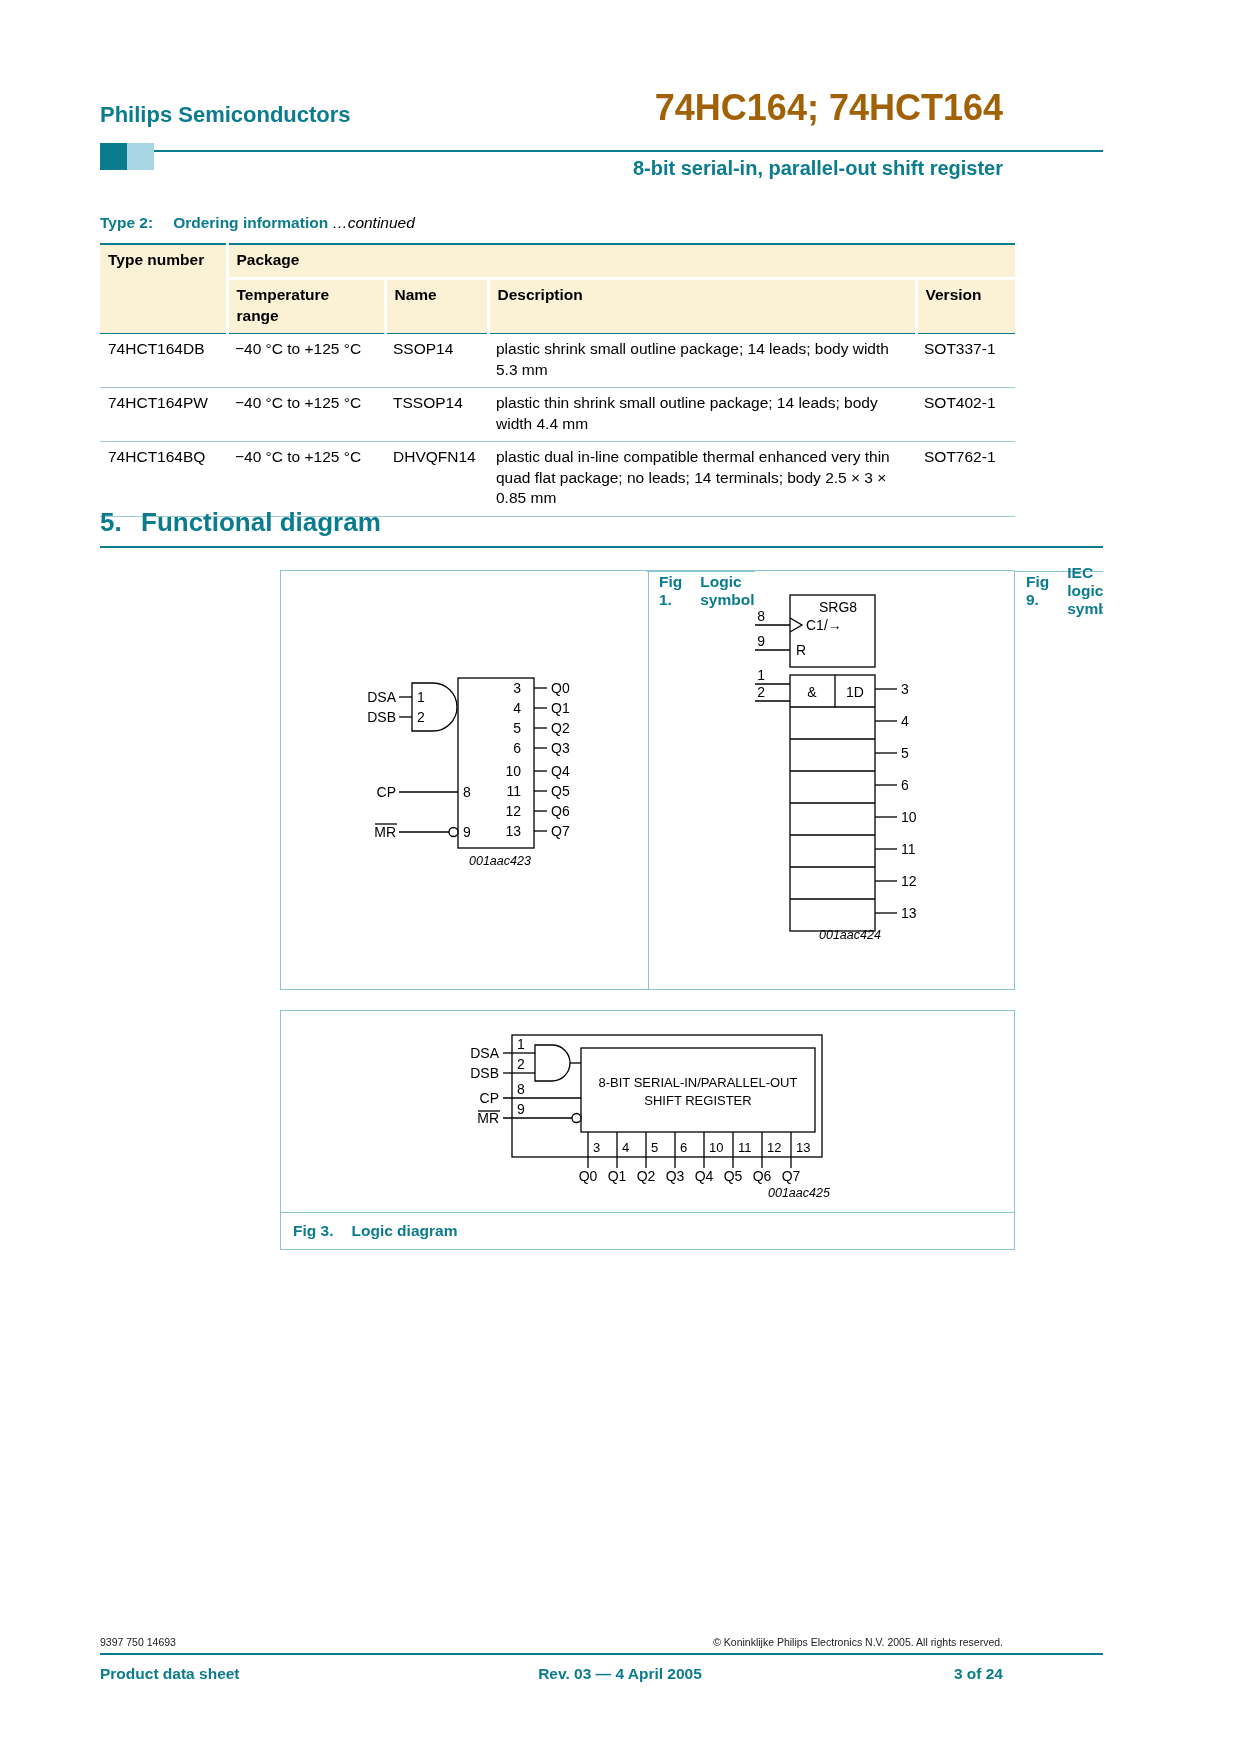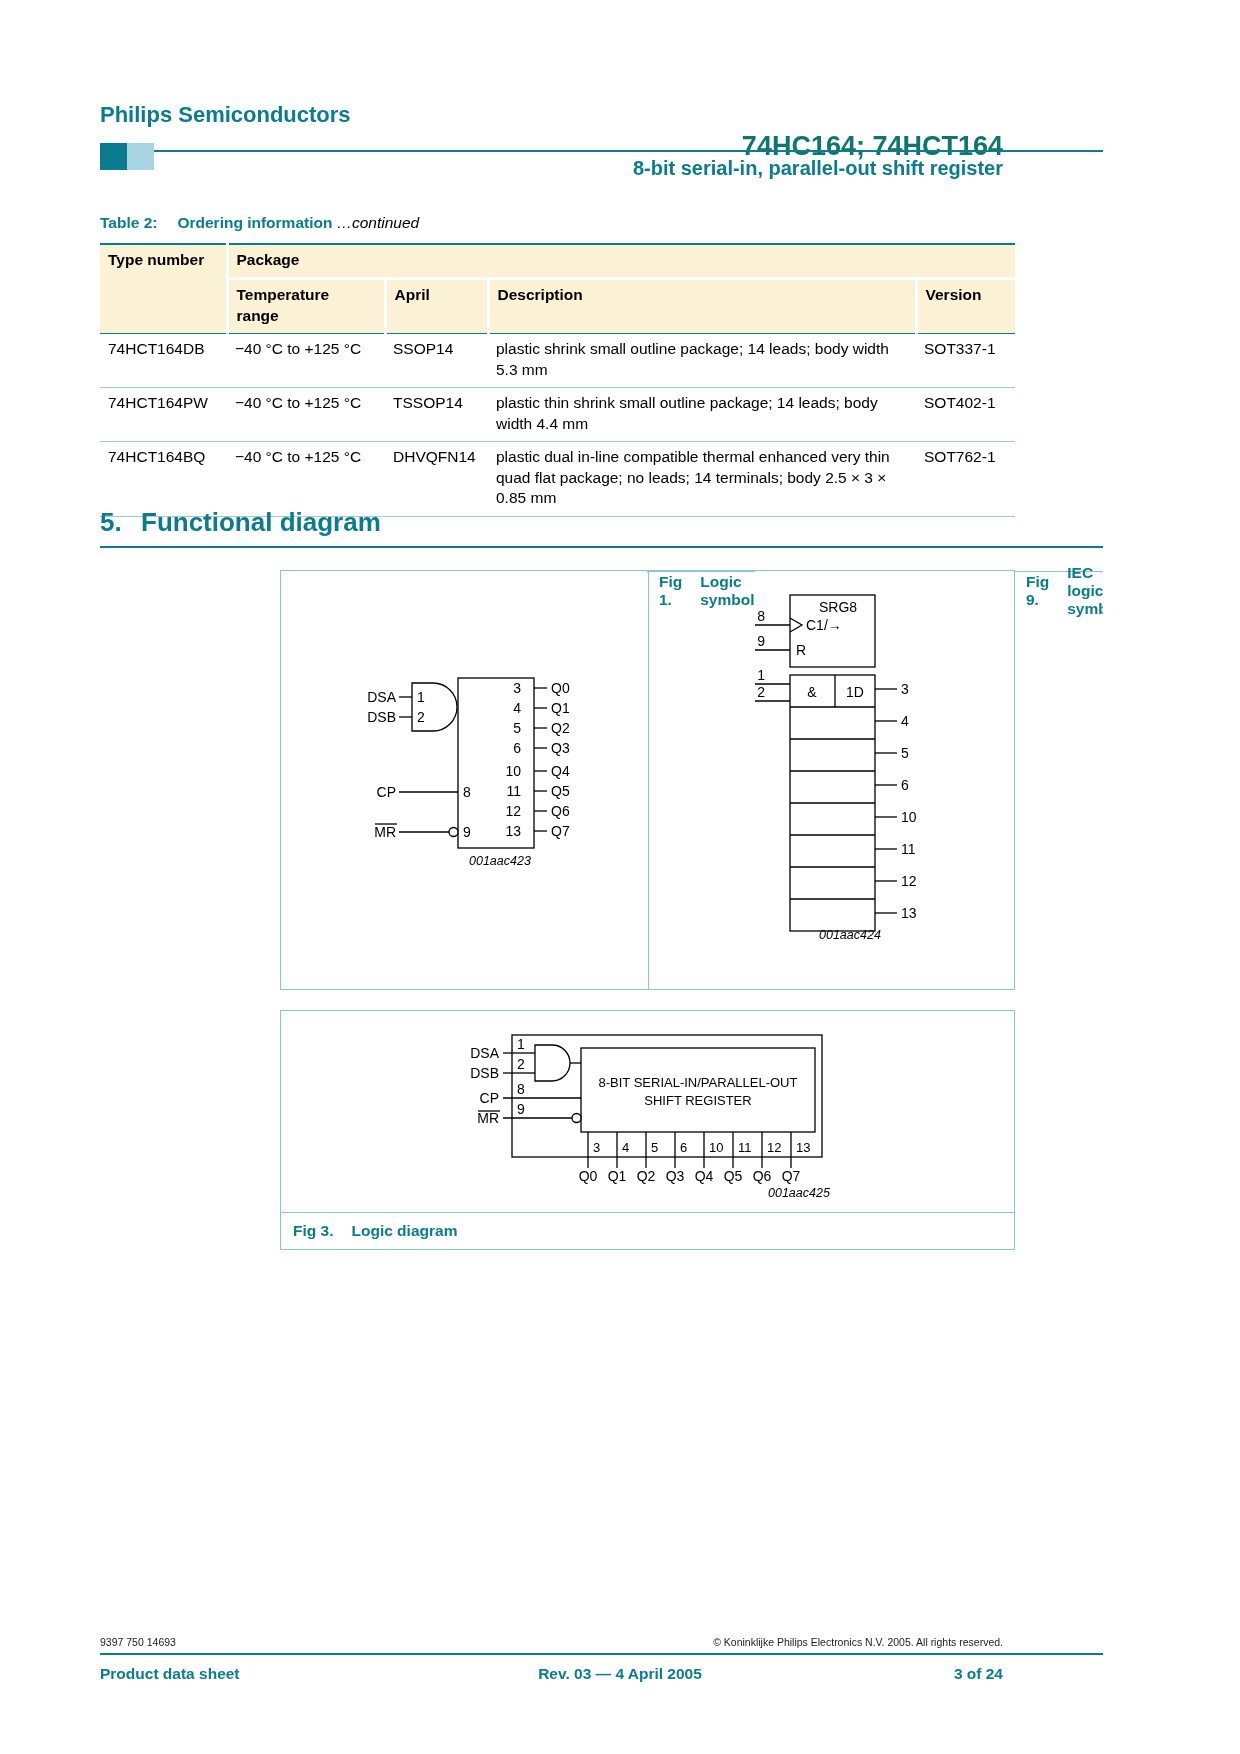--- a/index.html
+++ b/index.html
@@ -8,21 +8,21 @@
     --cream:#fbf1d4;
     --rowline:#a3c9d1;
   }
   *{margin:0;padding:0;box-sizing:border-box;}
   html,body{background:#fff;}
   body{font-family:"Liberation Sans","DejaVu Sans",sans-serif;color:#000;}
   .page{position:relative;width:1103px;height:1754px;background:#fff;overflow:hidden;}
 
   
   .vendor{position:absolute;left:100px;top:102px;font-size:22px;font-weight:bold;color:var(--accent);}
-  .part{position:absolute;right:100px;top:87px;font-size:27px;font-weight:bold;color:#0f766e;margin-top:44px;}
+  .part{position:absolute;right:100px;top:87px;font-size:36px;font-weight:bold;color:#a16207;}
   .sq{position:absolute;top:143px;width:27px;height:27px;}
   .sq-dark{left:100px;background:var(--accent);}
   .sq-light{left:127px;background:#a7d6e2;}
   .hdr-line{position:absolute;left:154px;top:150px;width:986px;height:2px;background:var(--accent);}
   .subtitle{position:absolute;right:100px;top:157px;font-size:20px;font-weight:bold;color:var(--accent);}
 
   
   .tcaption{position:absolute;left:100px;top:214px;font-size:15.5px;}
   .tcaption .tlabel{font-weight:bold;color:var(--accent);margin-right:20px;}
   .tcaption .ttitle{font-weight:bold;color:var(--accent);}
@@ -78,39 +78,39 @@
 <div class="page">
 
   <div class="vendor">Philips Semiconductors</div>
   <div class="part">74HC164; 74HCT164</div>
   <div class="sq sq-dark"></div>
   <div class="sq sq-light"></div>
   <div class="hdr-line"></div>
   <div class="subtitle">8-bit serial-in, parallel-out shift register</div>
 
   <div class="tcaption">
-    <span class="tlabel">Table 2:</span><span class="ttitle">Ordering information</span><span class="tsuffix">…continued</span>
+    <span class="tlabel">Type 2:</span><span class="ttitle">Ordering information</span><span class="tsuffix">…continued</span>
   </div>
 
   <table class="otable">
     <colgroup>
         <col style="width:127px">
         <col style="width:158px">
         <col style="width:103px">
         <col style="width:428px">
         <col style="width:99px">
       </colgroup>
     <thead>
       <tr class="h1">
         <th rowspan="2" class="first typenum">Type number</th>
         <th colspan="4" class="pkg">Package</th>
       </tr>
       <tr class="h2">
         <th>Temperature range</th>
-        <th>April</th>
+        <th>Name</th>
         <th>Description</th>
         <th>Version</th>
       </tr>
     </thead>
     <tbody>
       <tr>
         <td>74HCT164DB</td>
         <td>−40 °C to +125 °C</td>
         <td>SSOP14</td>
         <td>plastic shrink small outline package; 14 leads; body width 5.3 mm</td>

